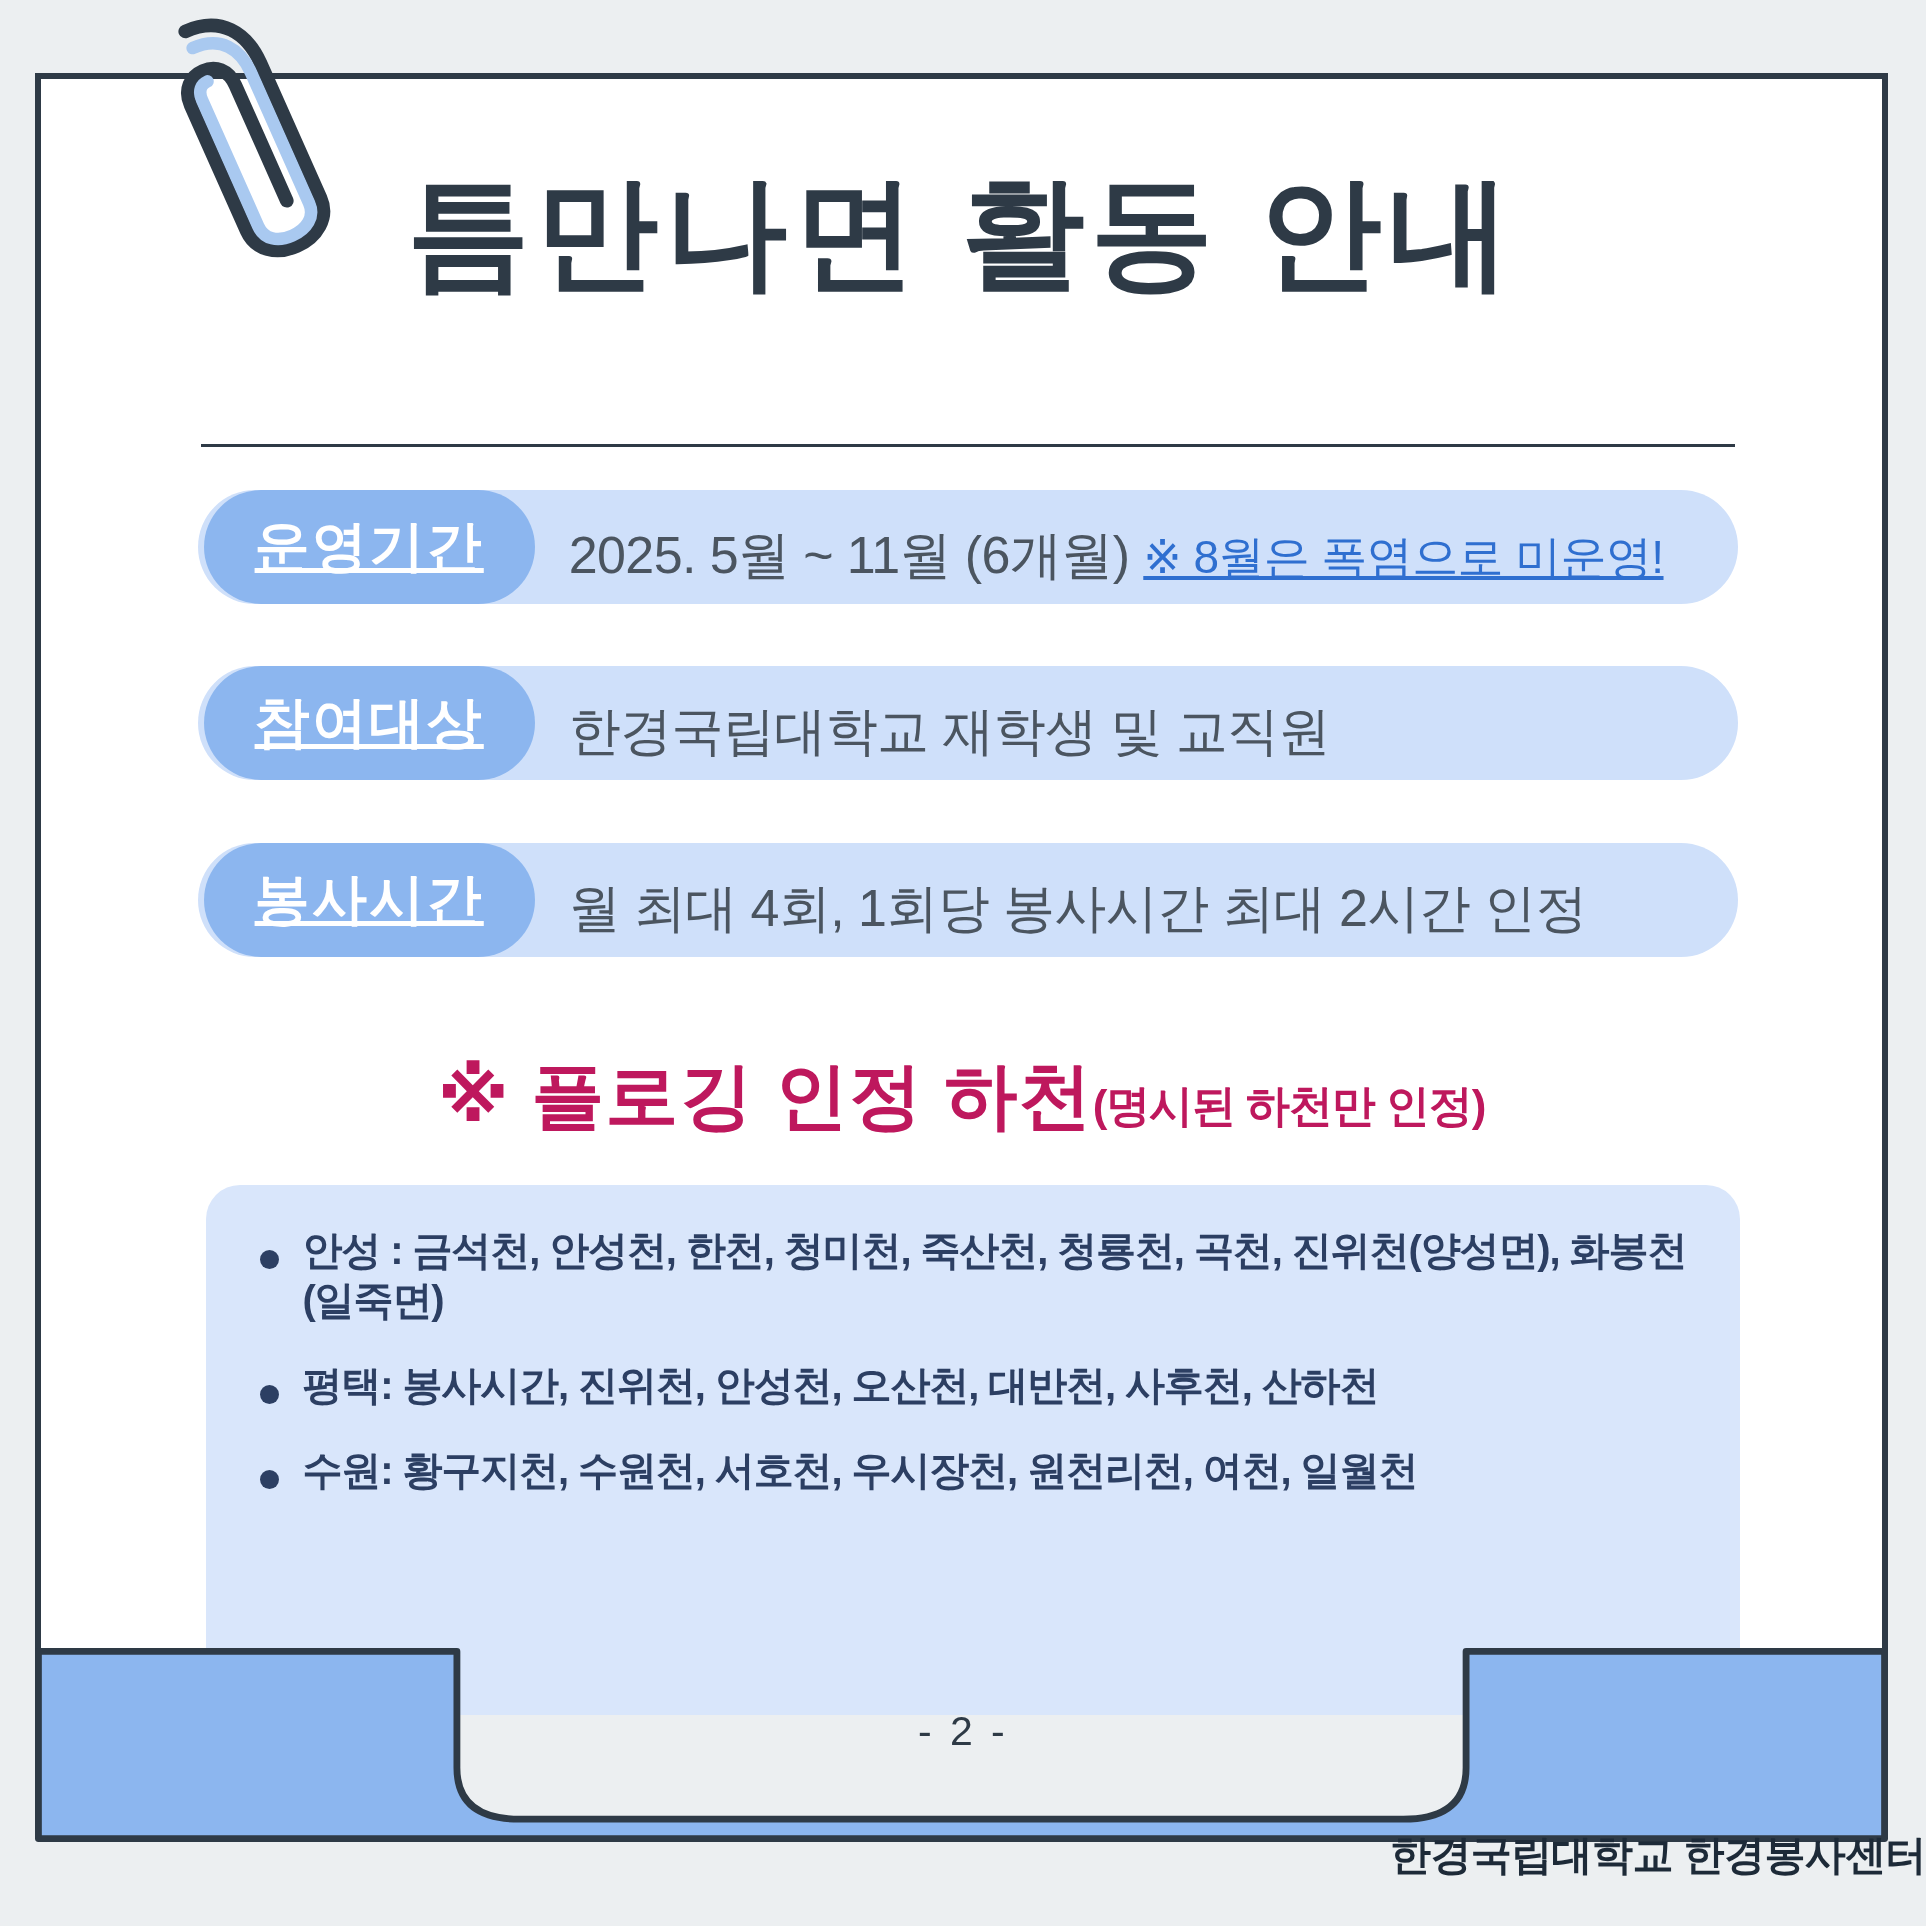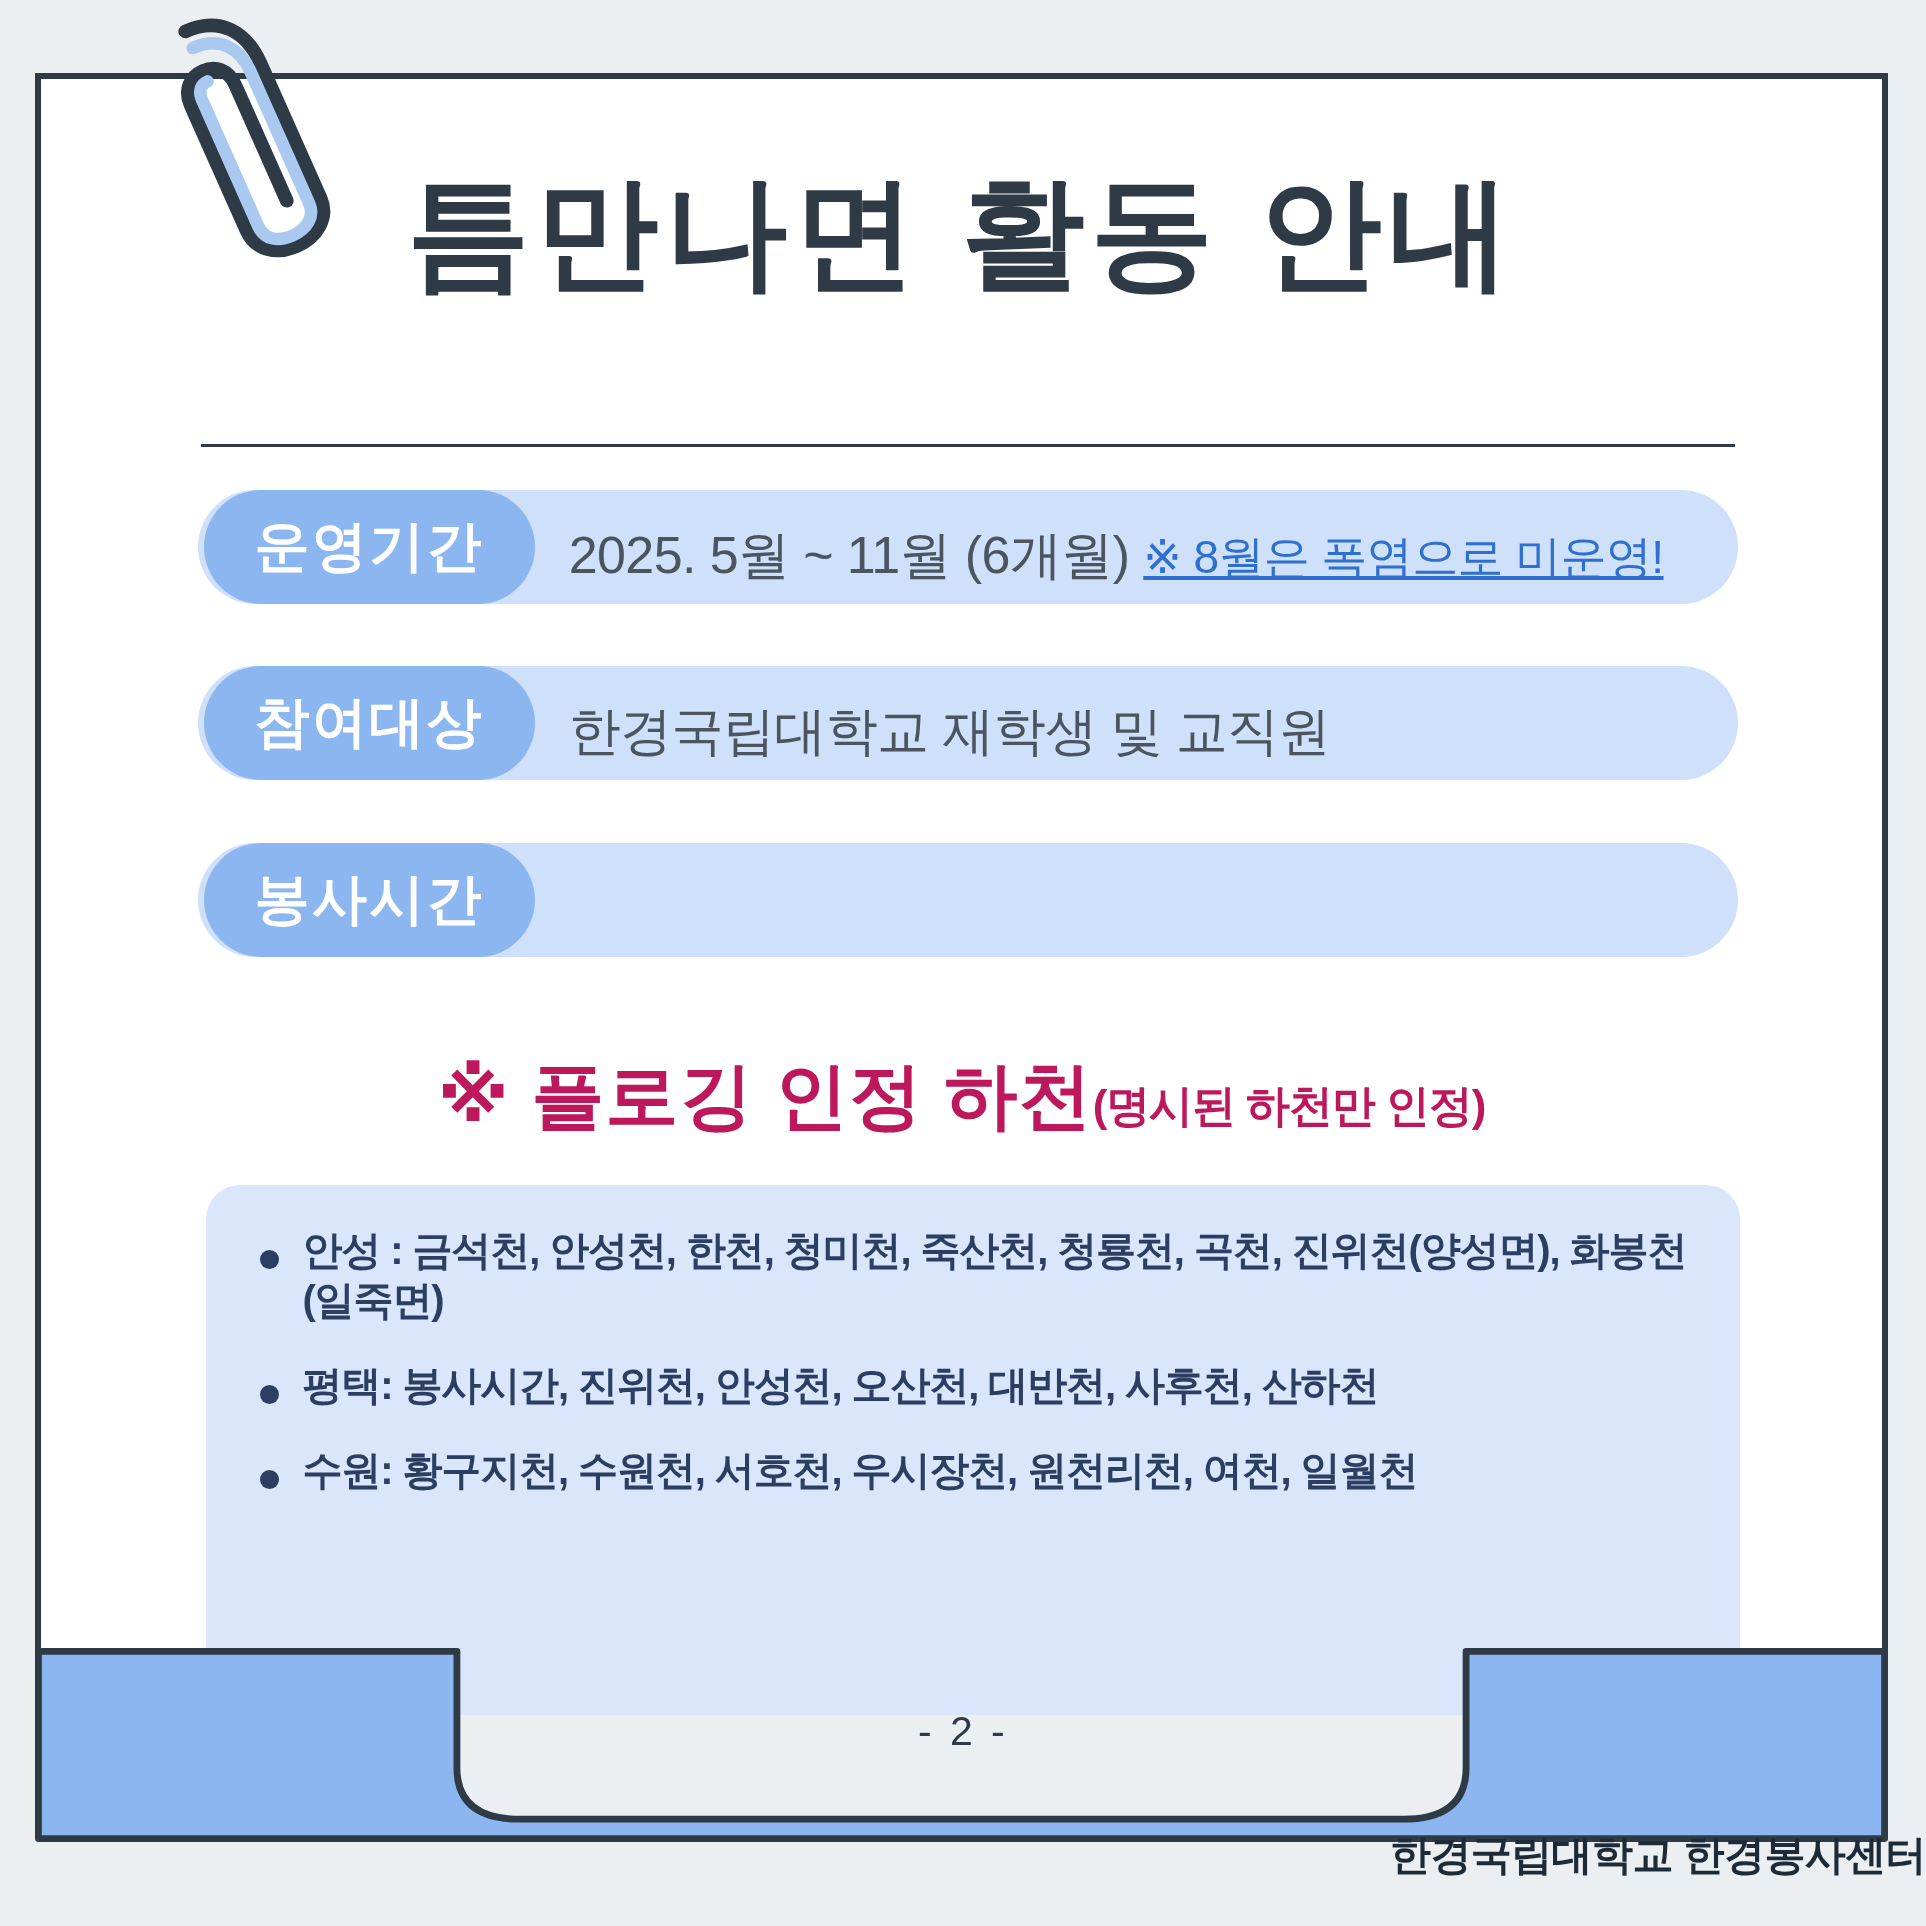--- a/index.html
+++ b/index.html
@@ -85,20 +85,21 @@
     background: #8cb6ef;
     border-radius: 57px;
     color: #ffffff;
     font-size: 55px;
     font-weight: 700;
     display: flex;
     align-items: center;
     justify-content: center;
     letter-spacing: 2.3px;
     box-sizing: border-box;
+    text-decoration: underline;
   }
   .row-text {
     flex: 1 1 auto;
     padding-left: 34px;
     font-size: 52px;
     color: #4b5560;
     white-space: nowrap;
     letter-spacing: -0.6px;
     margin-top: 17px;
   }
@@ -203,20 +204,21 @@
       <div class="row-text"><span>2025. 5월 ~ 11월 (6개월) </span><span class="note">※ 8월은 폭염으로 미운영!</span></div>
     </div>
 
     <div class="info-row row2">
       <div class="pill">참여대상</div>
       <div class="row-text">한경국립대학교 재학생 및 교직원</div>
     </div>
 
     <div class="info-row row3">
       <div class="pill">봉사시간</div>
+      <div class="row-text">월 최대 4회, 1회당 봉사시간 최대 2시간 인정</div>
     </div>
 
     <div class="section-head"><span>※ 플로깅 인정 하천</span><span class="sub">(명시된 하천만 인정)</span></div>
 
     <div class="rivers">
       <div class="river-item">
         <span class="bullet"></span>
         <span class="river-text">안성 : 금석천, 안성천, 한천, 청미천, 죽산천, 청룡천, 곡천, 진위천(양성면), 화봉천(일죽면)</span>
       </div>
       <div class="river-item">

